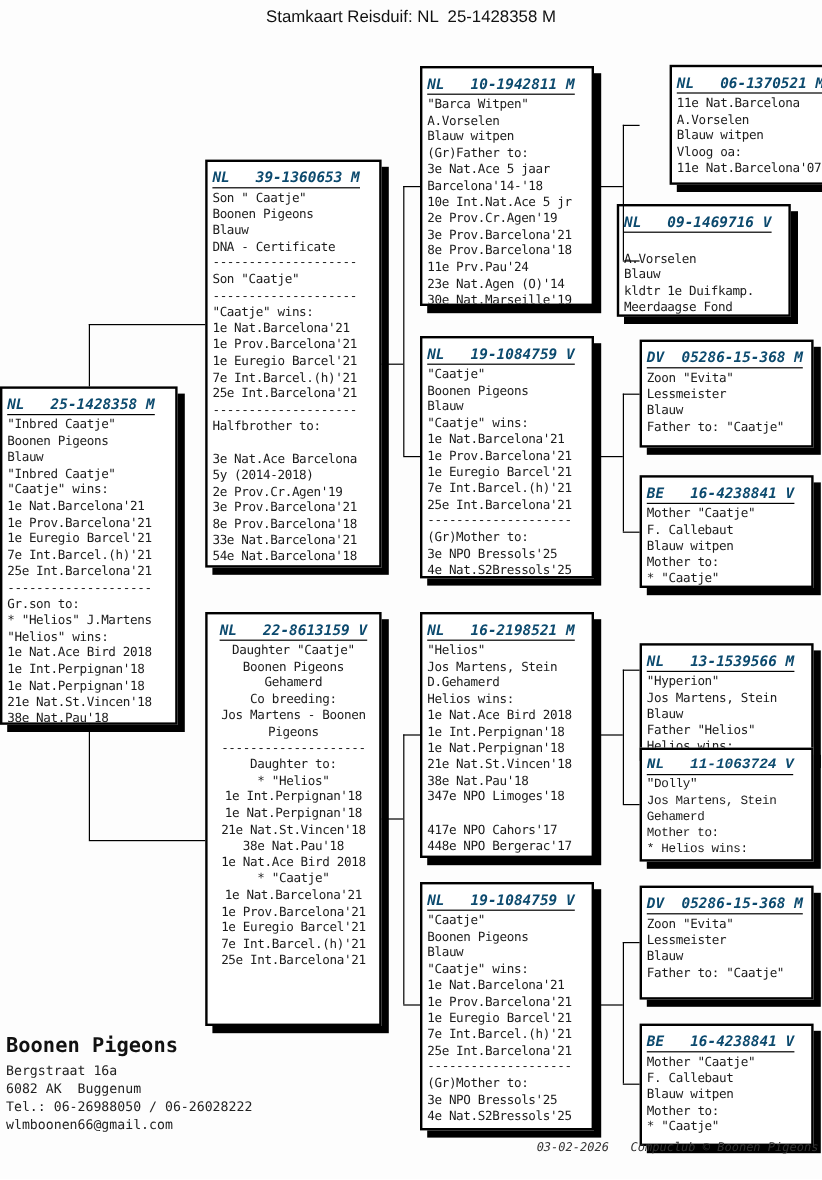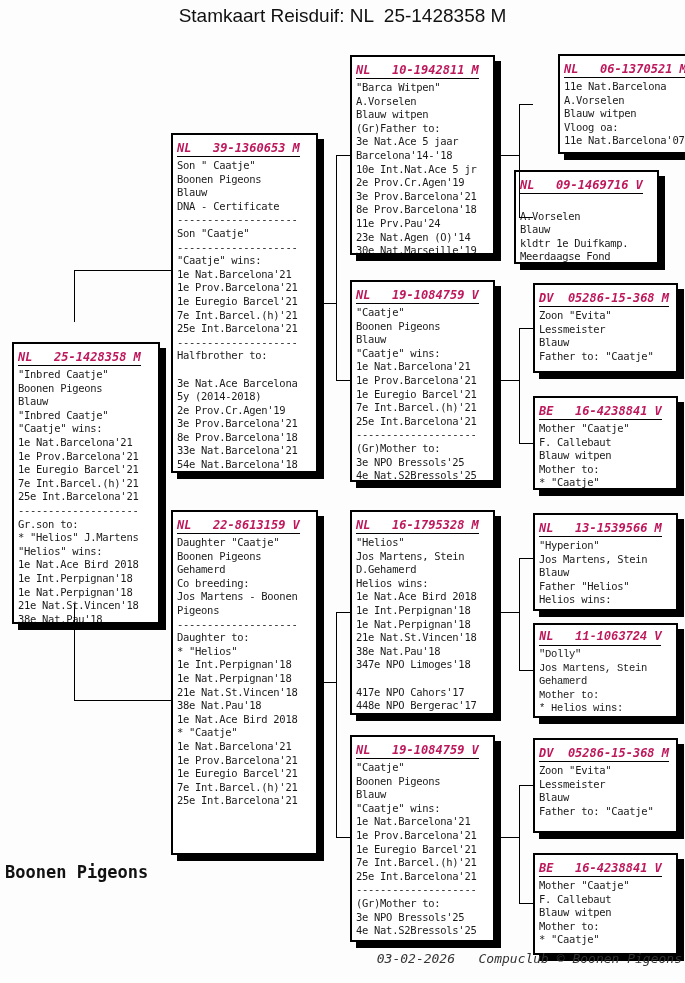--- a/index.html
+++ b/index.html
@@ -1,47 +1,47 @@
 <!DOCTYPE html>
 <html><head>
 <meta charset="utf-8">
 <style>
   html,body{margin:0;padding:0;background:#fff;}
   #canvas{position:relative;width:685px;height:983px;background:#fdfdfd;overflow:hidden;
           font-family:"DejaVu Sans Mono",monospace;color:#1b1b1b;}
   #title{position:absolute;top:5px;left:0;width:100%;text-align:center;
-         font-family:"Liberation Sans",sans-serif;font-size:19px;color:#111;white-space:pre;}
+         font-family:"Liberation Sans",sans-serif;font-size:14px;color:#111;white-space:pre;}
   .box{position:absolute;background:#fff;border:2px solid #000;box-shadow:6px 6px 0 #000;
        padding:2px 4px;box-sizing:border-box;overflow:hidden;}
   .ring{display:inline-block;font-style:italic;font-weight:bold;font-size:12px;
-        border-bottom:1px solid #000;white-space:pre;padding-bottom:1px;margin-bottom:2px;color:#be185d;}
+        border-bottom:1px solid #000;white-space:pre;padding-bottom:1px;margin-bottom:2px;color:#0c4a6e;}
   .lines{font-size:10.5px;line-height:13.6px;white-space:pre;letter-spacing:-0.3px;}
   .hline,.vline{position:absolute;background:#000;}
   .hline{height:1px;}
   .vline{width:1px;}
   
-  .b1{left:12px;top:322px;width:148px;height:282px;margin-top:20px;}
+  .b1{left:0;top:322px;width:148px;height:282px;}
   .b2{left:171px;top:133px;width:147px;height:340px;}
-  .b3{left:171px;top:510px;width:147px;height:345px;}
+  .b3{left:171px;top:510px;width:147px;height:345px;text-align:center;}
   .b4{left:350px;top:55px;width:145px;height:200px;}
   .b5{left:350px;top:280px;width:145px;height:202px;}
   .b6{left:350px;top:510px;width:145px;height:205px;}
   .b7{left:350px;top:735px;width:145px;height:207px;}
   .b8{left:558px;top:54px;width:145px;height:100px;}
   .b9{left:514px;top:170px;width:145px;height:94px;}
   .b10{left:533px;top:283px;width:145px;height:90px;}
   .b11{left:533px;top:396px;width:145px;height:94px;}
-  .b12{left:533px;top:513px;width:145px;height:98px;}
+  .b12{left:533px;top:536px;width:145px;height:98px;}
   .b13{left:533px;top:623px;width:145px;height:95px;font-family:Liberation Mono, monospace;}
   .b14{left:533px;top:738px;width:145px;height:95px;}
   .b15{left:533px;top:853px;width:145px;height:102px;}
   #owner{position:absolute;left:5px;top:862px;}
   #owner-name{font-weight:bold;font-size:17px;color:#111;}
   #owner-address{font-size:11px;line-height:15px;white-space:pre;color:#222;margin-top:3px;}
-  #footer{position:absolute;right:3px;top:951px;font-size:13px;font-style:italic;
+  #footer{position:absolute;right:3px;top:951px;font-size:10px;font-style:italic;
           color:#333;white-space:pre;}
 </style>
 </head>
 <body>
 
 <div id="canvas">
 
   <div id="title">Stamkaart Reisduif: NL  25-1428358 M</div>
 
   <div class="box b1">
@@ -143,21 +143,21 @@
 1e Prov.Barcelona'21
 1e Euregio Barcel'21
 7e Int.Barcel.(h)'21
 25e Int.Barcelona'21
 --------------------
 (Gr)Mother to:
 3e NPO Bressols'25
 4e Nat.S2Bressols'25</div>
   </div>
   <div class="box b6">
-    <span class="ring">NL   16-1795328 M</span>
+    <span class="ring">NL   16-2198521 M</span>
     <div class="lines">"Helios"
 Jos Martens, Stein
 D.Gehamerd
 Helios wins:
 1e Nat.Ace Bird 2018
 1e Int.Perpignan'18
 1e Nat.Perpignan'18
 21e Nat.St.Vincen'18
 38e Nat.Pau'18
 347e NPO Limoges'18
@@ -275,17 +275,21 @@
   <div class="hline" style="left:519px;top:558px;width:14px;"></div>
   <div class="hline" style="left:519px;top:670px;width:14px;"></div>
 
   <div class="hline" style="left:495px;top:837px;width:24px;"></div>
   <div class="vline" style="left:519px;top:785px;height:118px;"></div>
   <div class="hline" style="left:519px;top:785px;width:14px;"></div>
   <div class="hline" style="left:519px;top:903px;width:14px;"></div>
 
   <div id="owner">
     <div id="owner-name">Boonen Pigeons</div>
+    <div id="owner-address">Bergstraat 16a
+6082 AK  Buggenum
+Tel.: 06-26988050 / 06-26028222
+wlmboonen66@gmail.com</div>
   </div>
 
   <div id="footer">03-02-2026   Compuclub © Boonen Pigeons</div>
 
 </div>
 
 </body></html>

